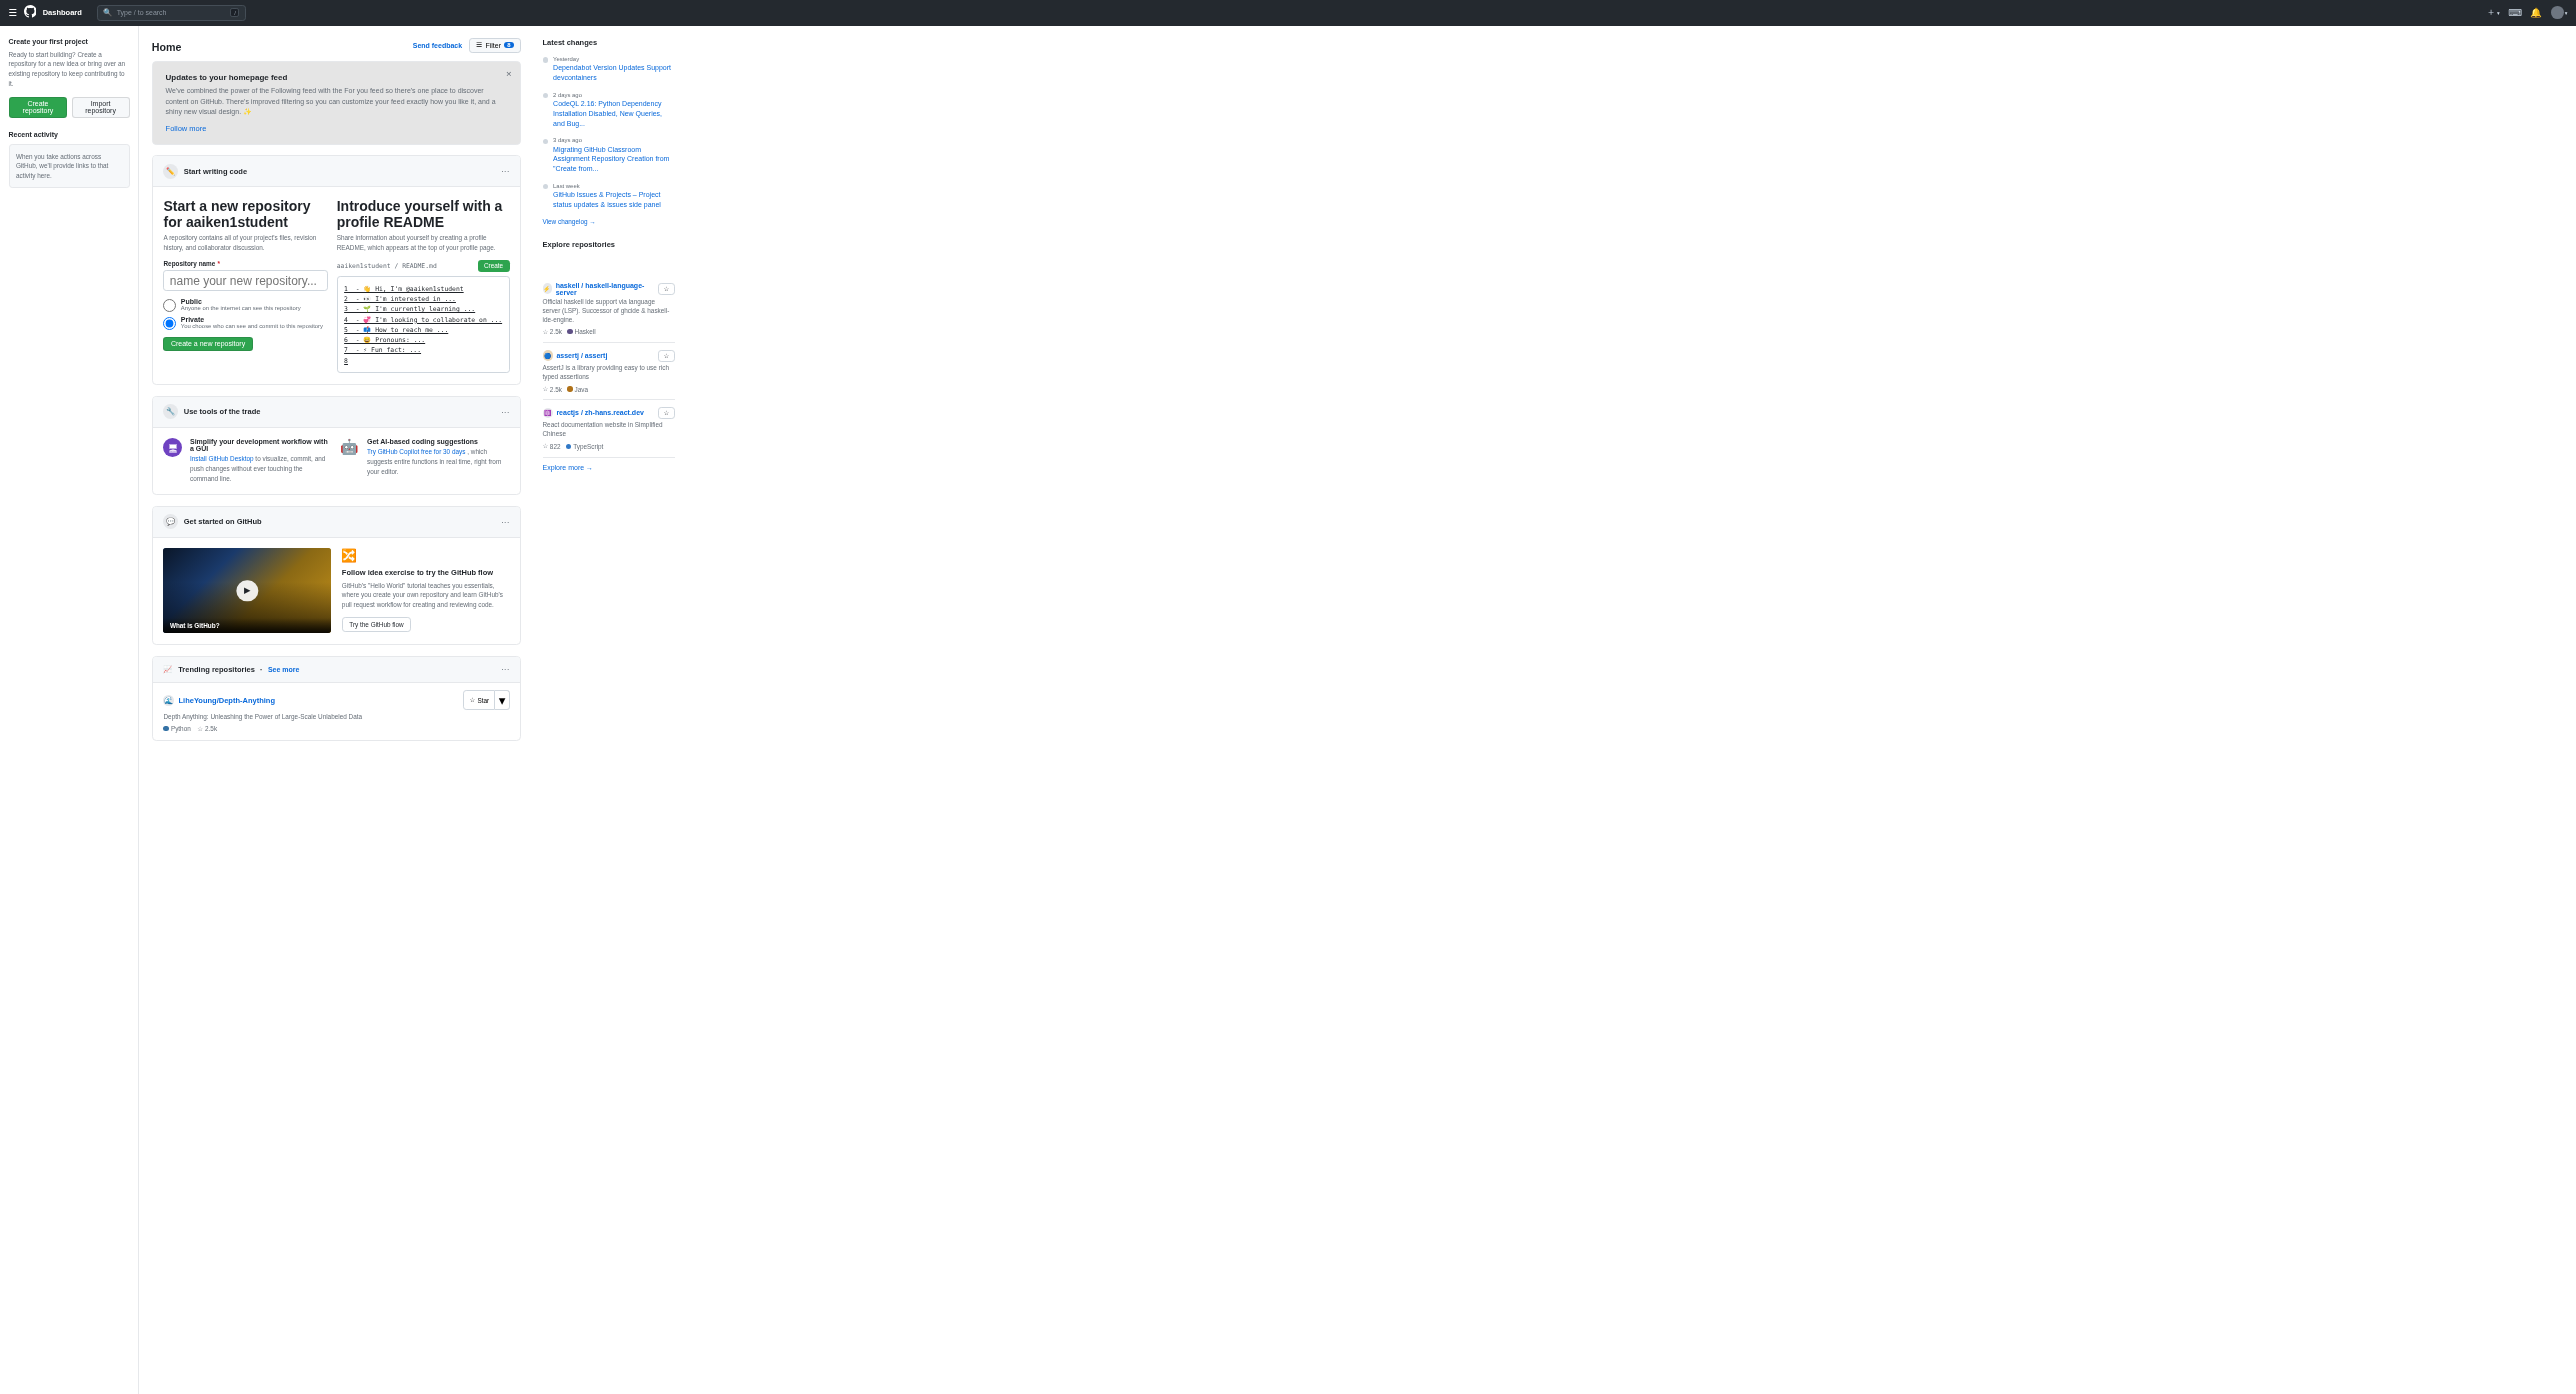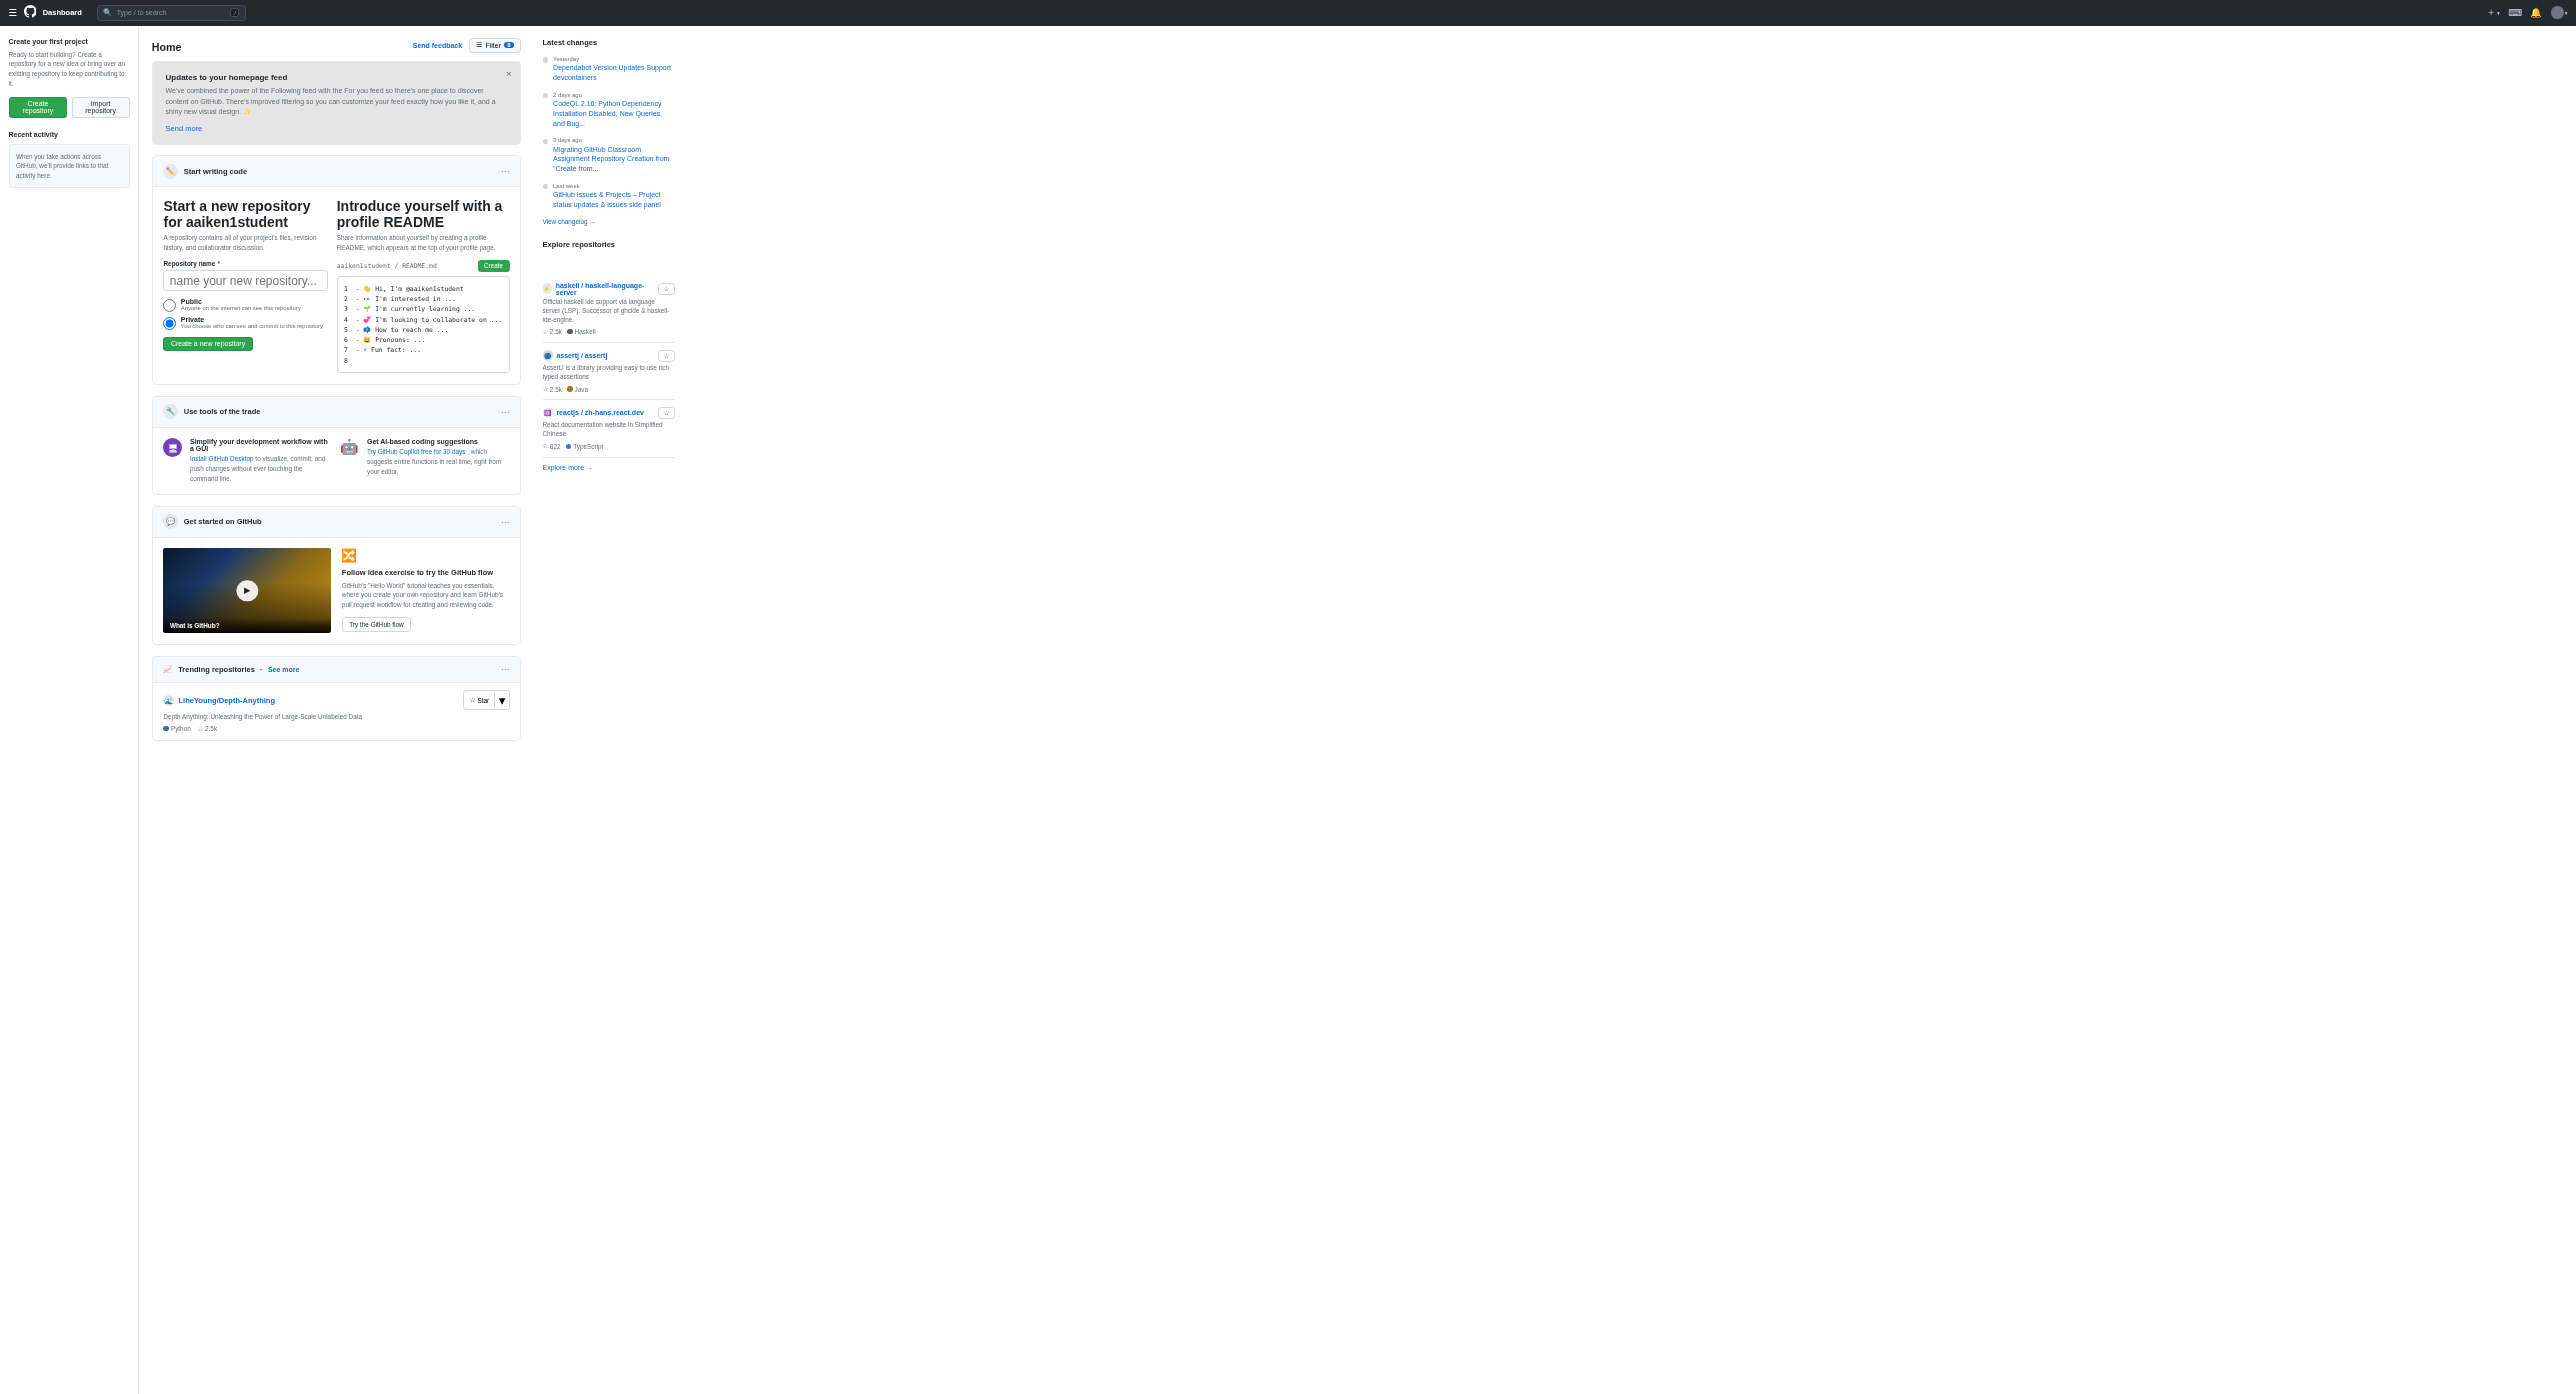--- a/index.html
+++ b/index.html
@@ -104,21 +104,21 @@
     .readme-filename { font-size: 6.4px; color: #656d76; font-family: monospace; }
     .readme-btn-green {
       background: #2da44e; color: #fff; border: none; border-radius: 3.2px;
       padding: 2.7px 6.4px; font-size: 6.4px; cursor: pointer;
     }
     .readme-editor {
       border: 0.5px solid #d0d7de; border-radius: 3.2px; padding: 6.4px;
       font-family: monospace; font-size: 6.4px; line-height: 1.6;
       background: #fff; color: #1f2328;
     }
-    .readme-line { white-space: pre; }
+    .readme-line { white-space: pre; text-decoration: underline; }
 
     
     .tools-item { display: flex; gap: 7.5px; align-items: flex-start; }
     .tools-icon { font-size: 15px; flex-shrink: 0; }
     .tools-title { font-size: 7px; font-weight: 600; margin-bottom: 2.1px; }
     .tools-desc { font-size: 6.4px; color: #656d76; line-height: 1.5; }
     .tools-link { color: #0969da; text-decoration: none; }
 
     
     .get-started-body { display: grid; grid-template-columns: 1fr 1fr; gap: 10.7px; padding: 10.7px; }
@@ -265,21 +265,21 @@
           <span>☰</span>
           <span>Filter</span>
           <span class="filter-badge">8</span>
         </button>
       </div>
     </div>
 
     <div class="banner">
       <div class="banner-title">Updates to your homepage feed</div>
       <div class="banner-text">We've combined the power of the Following feed with the For you feed so there's one place to discover content on GitHub. There's improved filtering so you can customize your feed exactly how you like it, and a shiny new visual design. ✨</div>
-      <a class="banner-link">Send more</a>
+      <a class="banner-link">Follow more</a>
       <span class="banner-close">×</span>
     </div>
 
     <div class="section-card">
       <div class="section-header">
         <div class="section-header-left">
           <div class="section-icon">✏️</div>
           <span>Start writing code</span>
         </div>
         <span class="section-menu">···</span>

